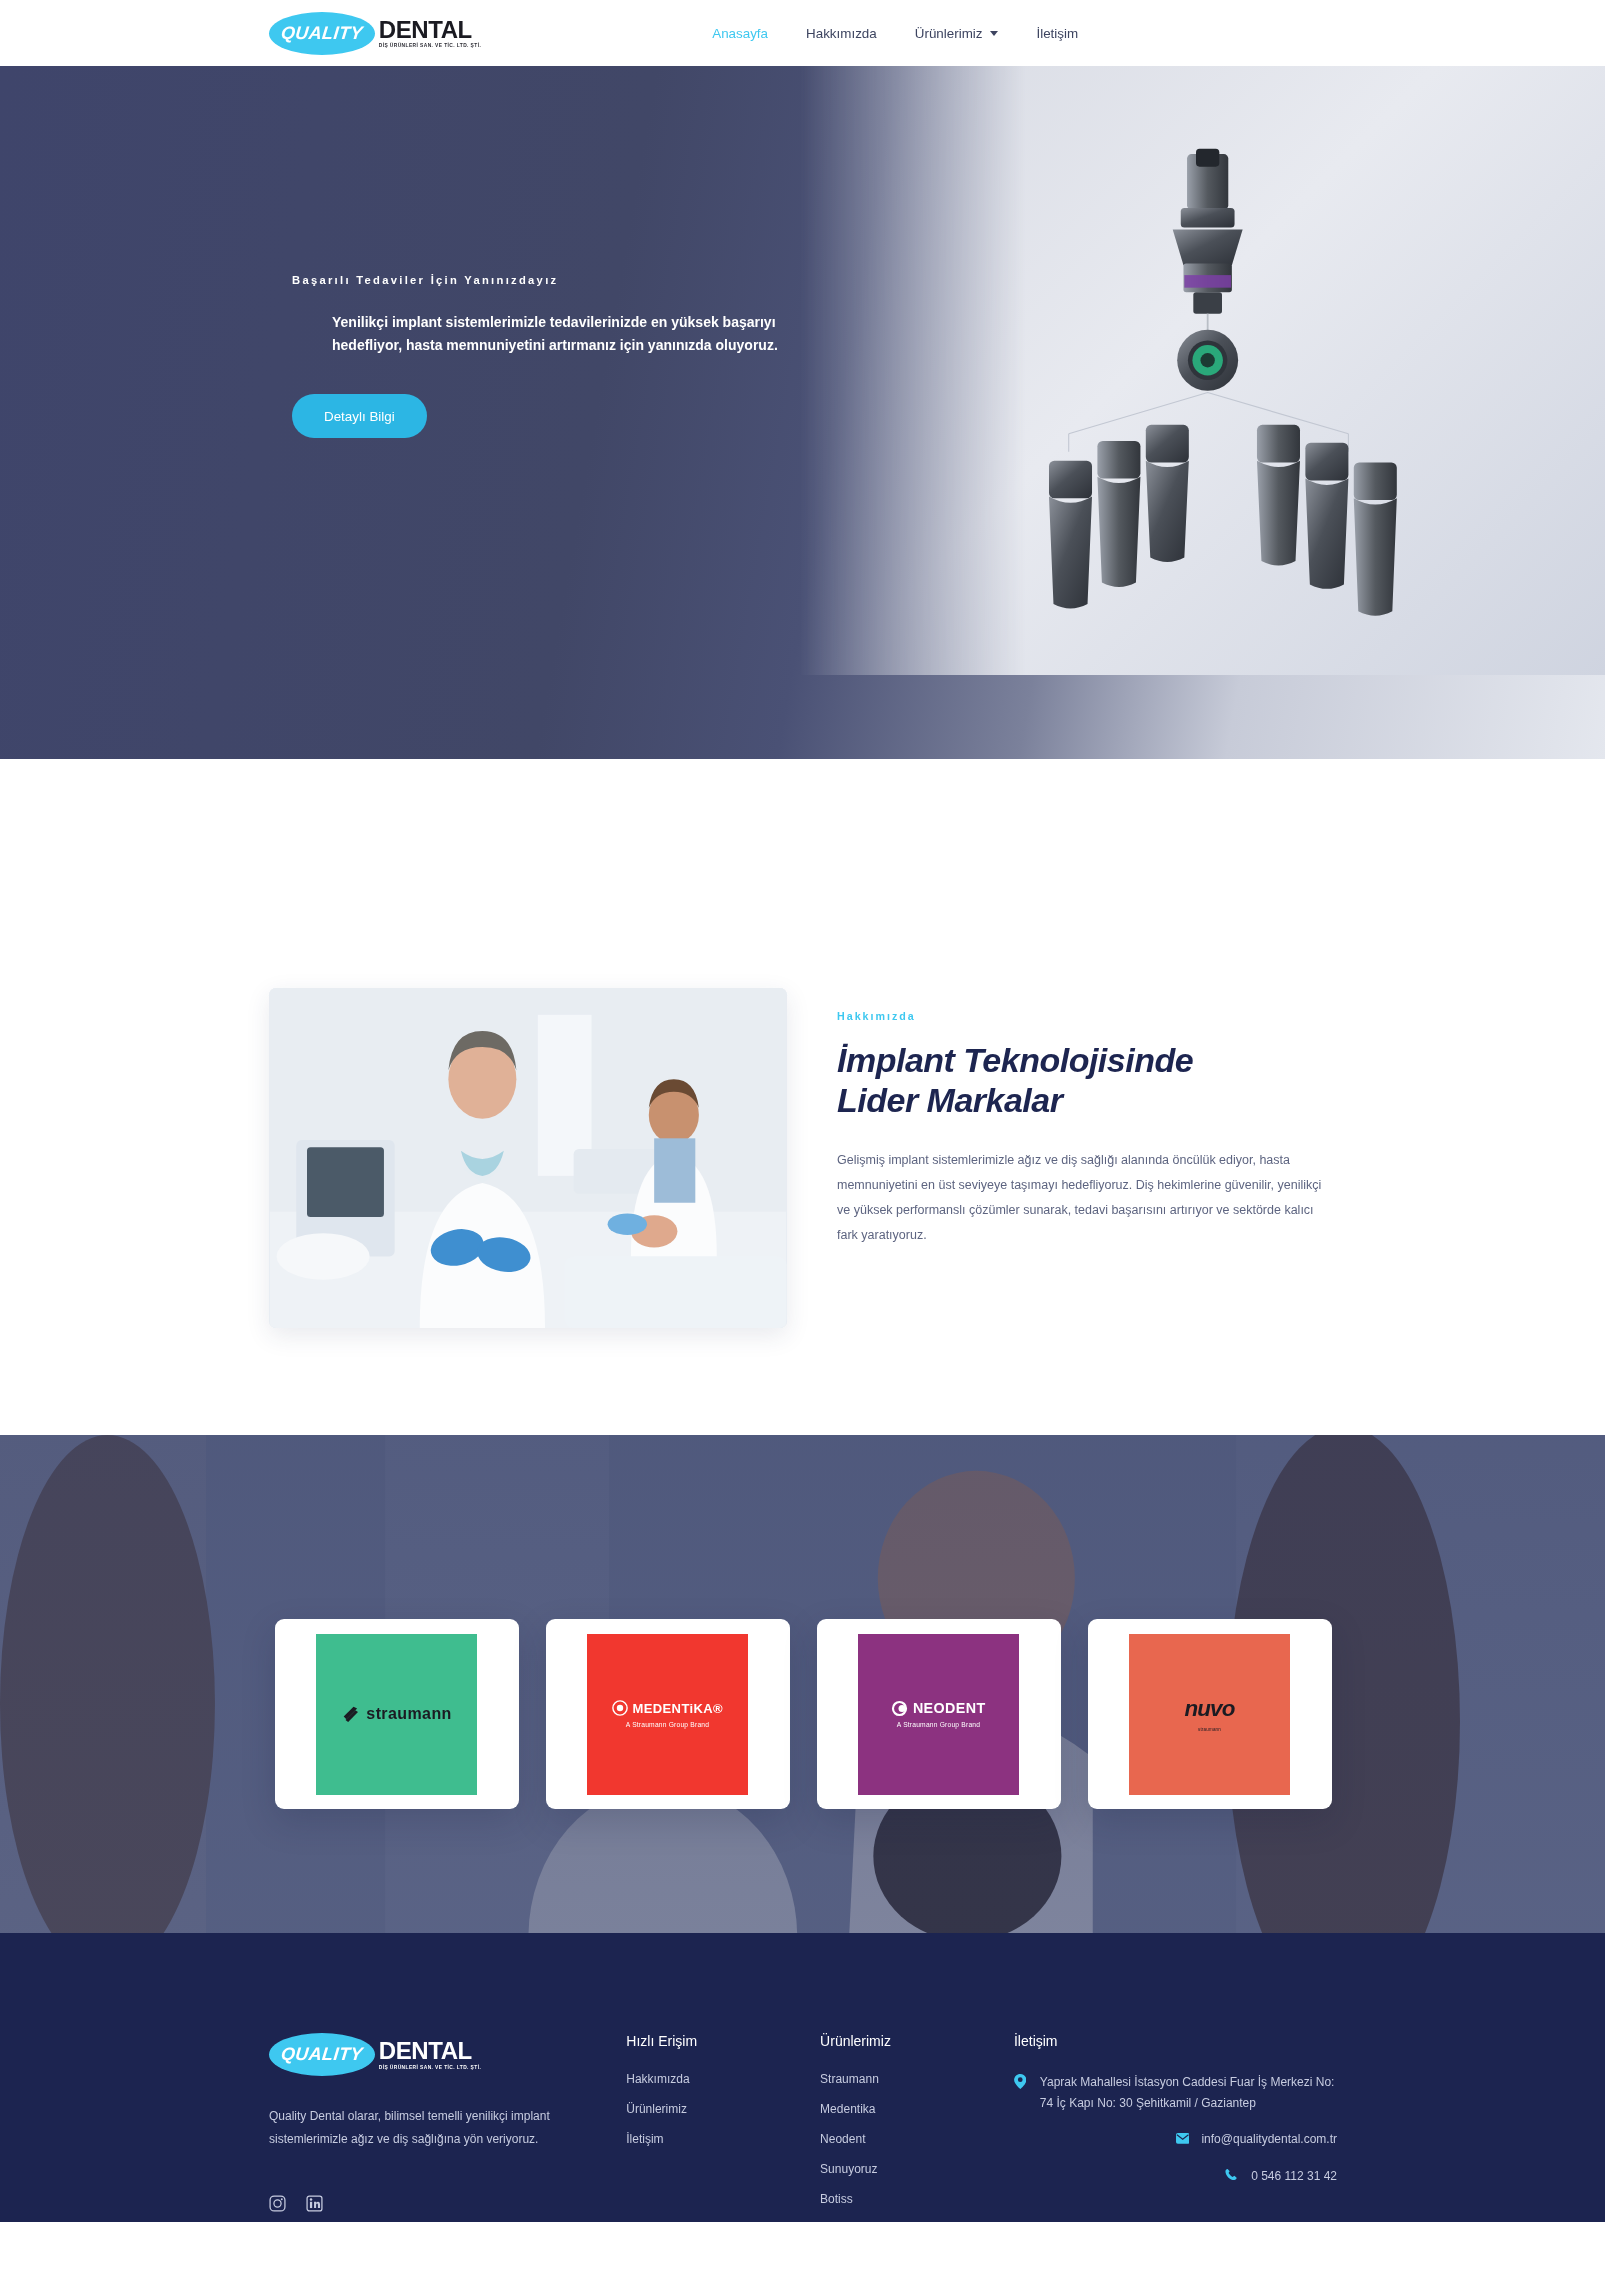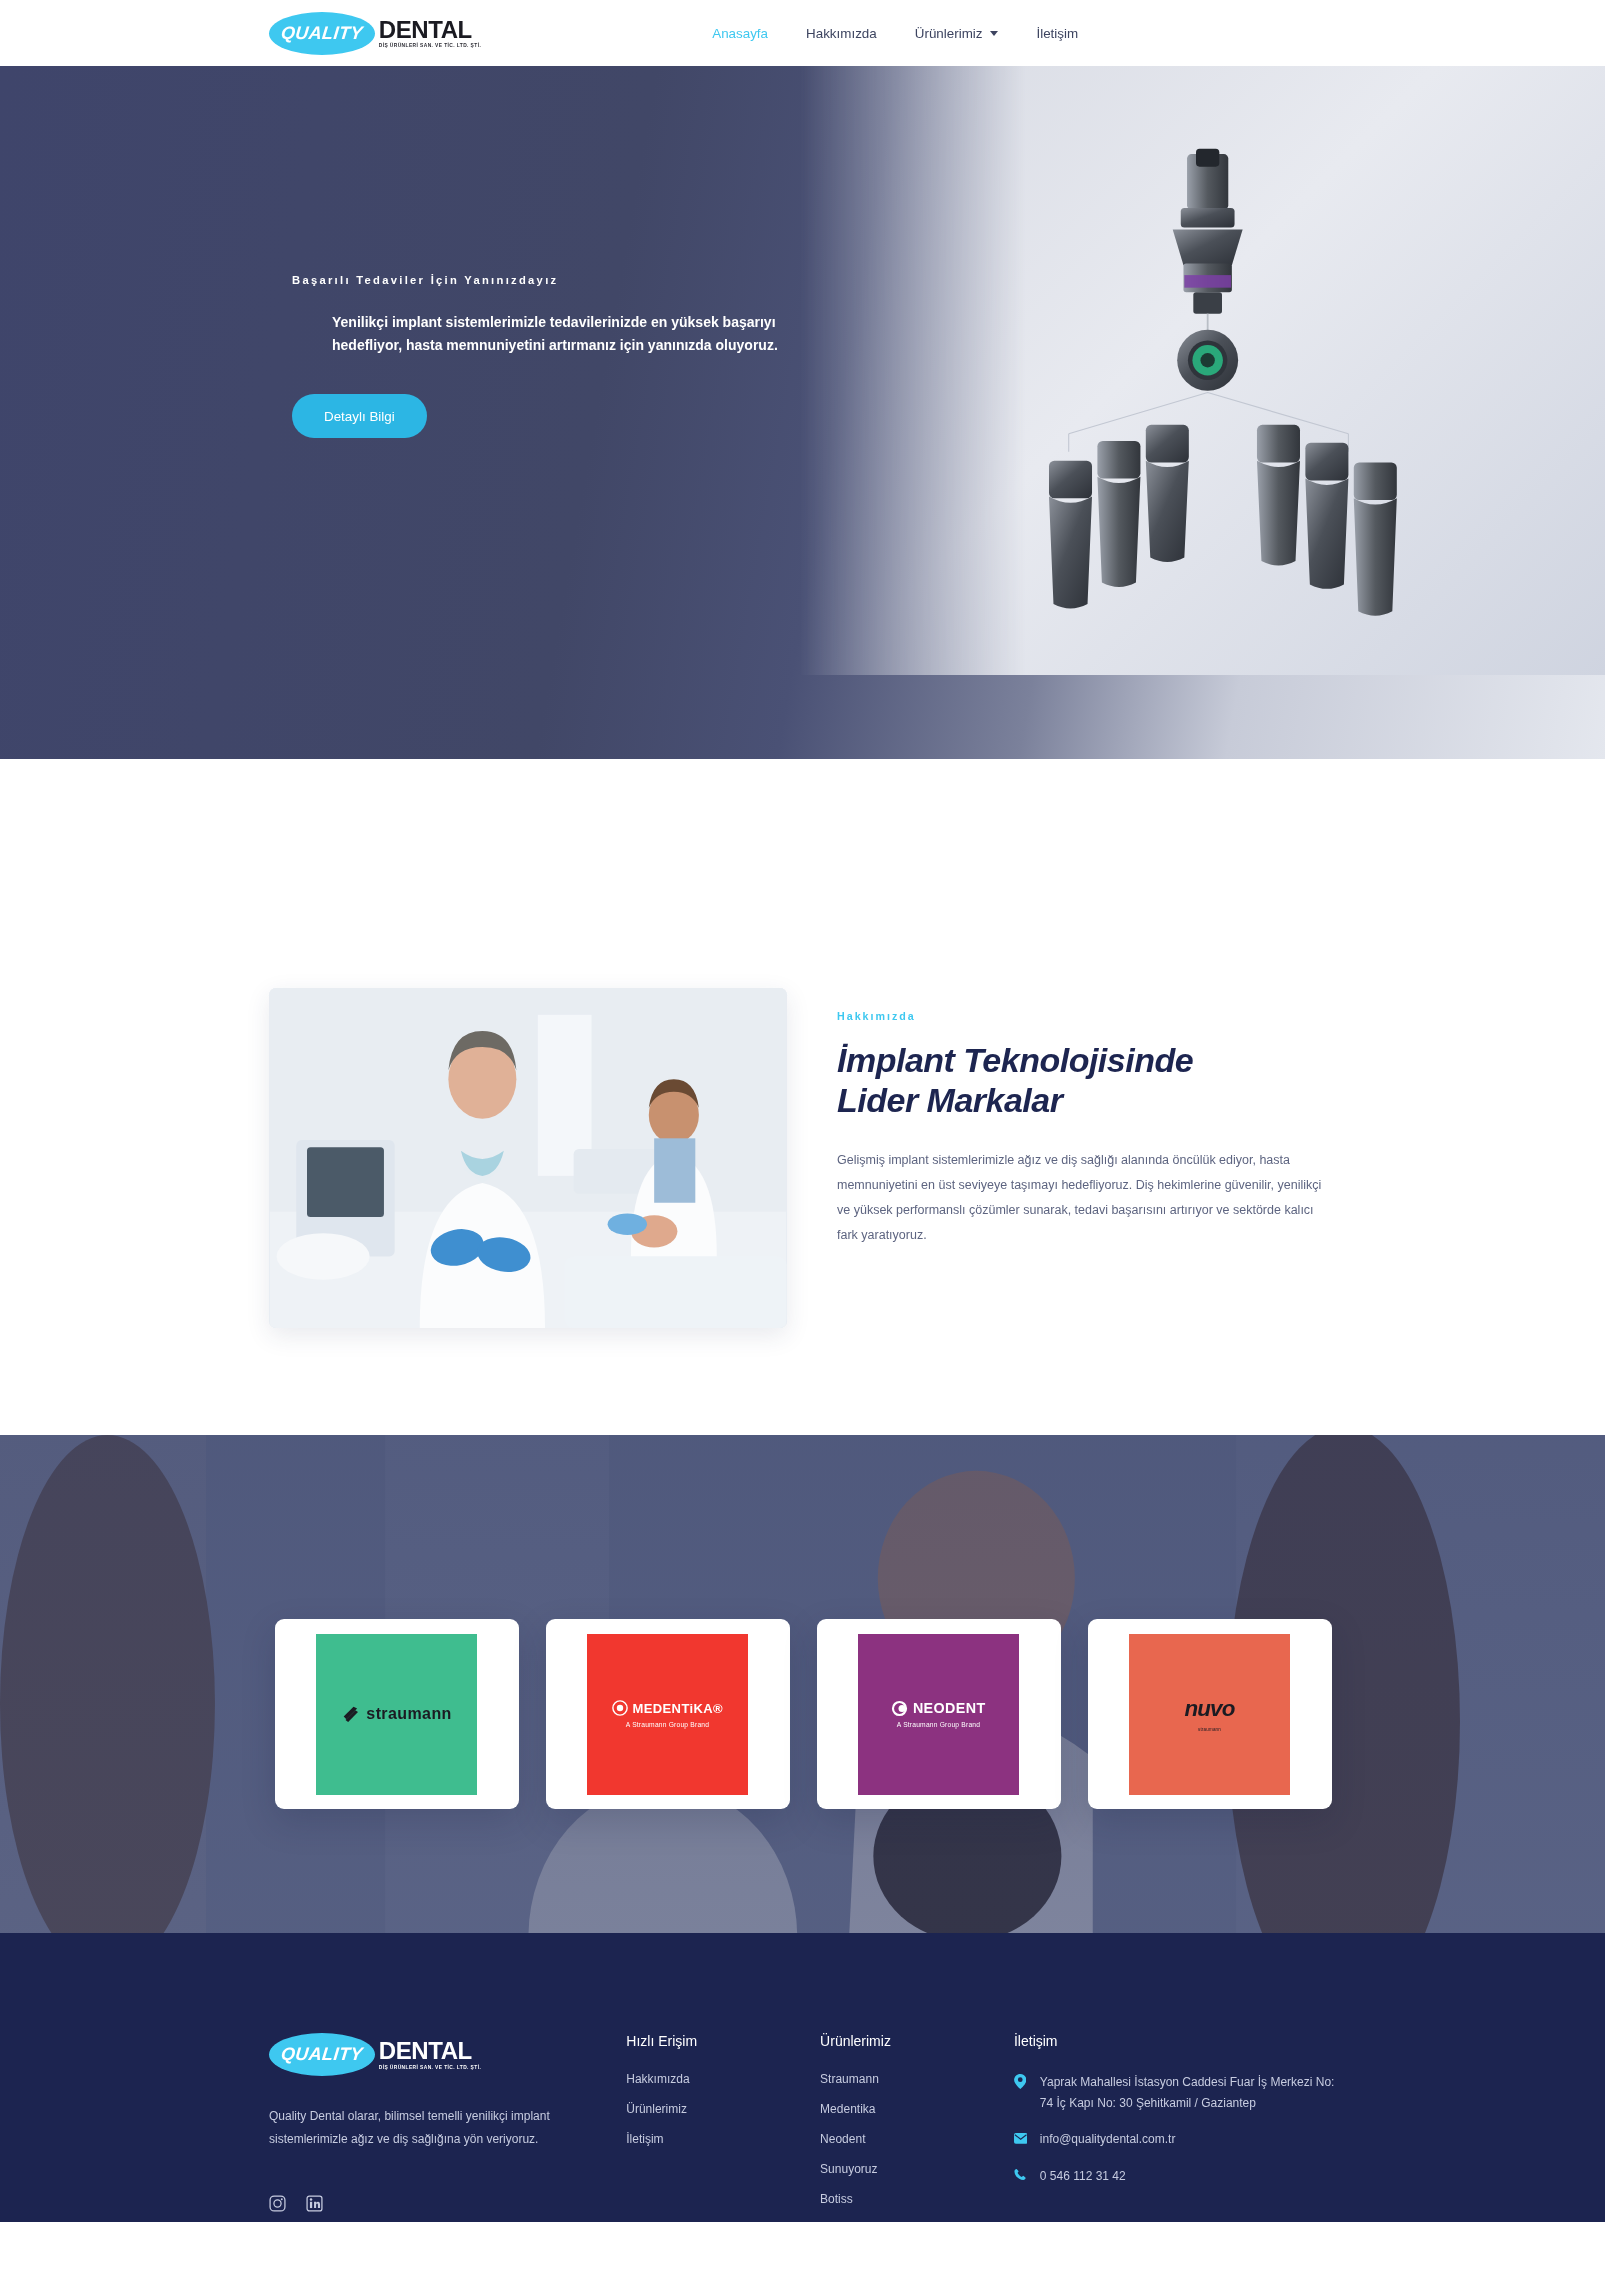--- a/index.html
+++ b/index.html
@@ -179,21 +179,21 @@
   .footer-logo .logo-word .main { color: #ffffff; }
   .footer-logo .logo-word .sub { color: #ffffff; }
   .footer-about { color: #c7cce0; font-size: 12px; line-height: 1.95; width: 296px; }
   .social-row { display: flex; gap: 19.7px; margin-top: 43px; }
   .social-ico { color: #c7cce0; cursor: pointer; display: inline-flex; }
   .fcol-title { color: #ffffff; font-size: 14px; font-weight: normal; margin-bottom: 23px; }
   .flink {
     display: block; color: #c7cce0; font-size: 12px;
     text-decoration: none; margin-bottom: 16px; cursor: pointer;
   }
-  .citem { display: flex; gap: 11.6px; align-items: flex-start; margin-bottom: 16px; }
+  .citem { display: flex; gap: 11.6px; align-items: flex-start; margin-bottom: 16px; justify-content: flex-end; }
   .citem .ico { flex: 0 0 14.3px; color: #3ec8f0; padding-top: 1.8px; }
   .citem .txt { color: #c7cce0; font-size: 12px; line-height: 1.72; }
 </style>
 </head>
 <body>
 
 <div class="page">
 
   <div class="navbar">
     <div class="nav-inner">

